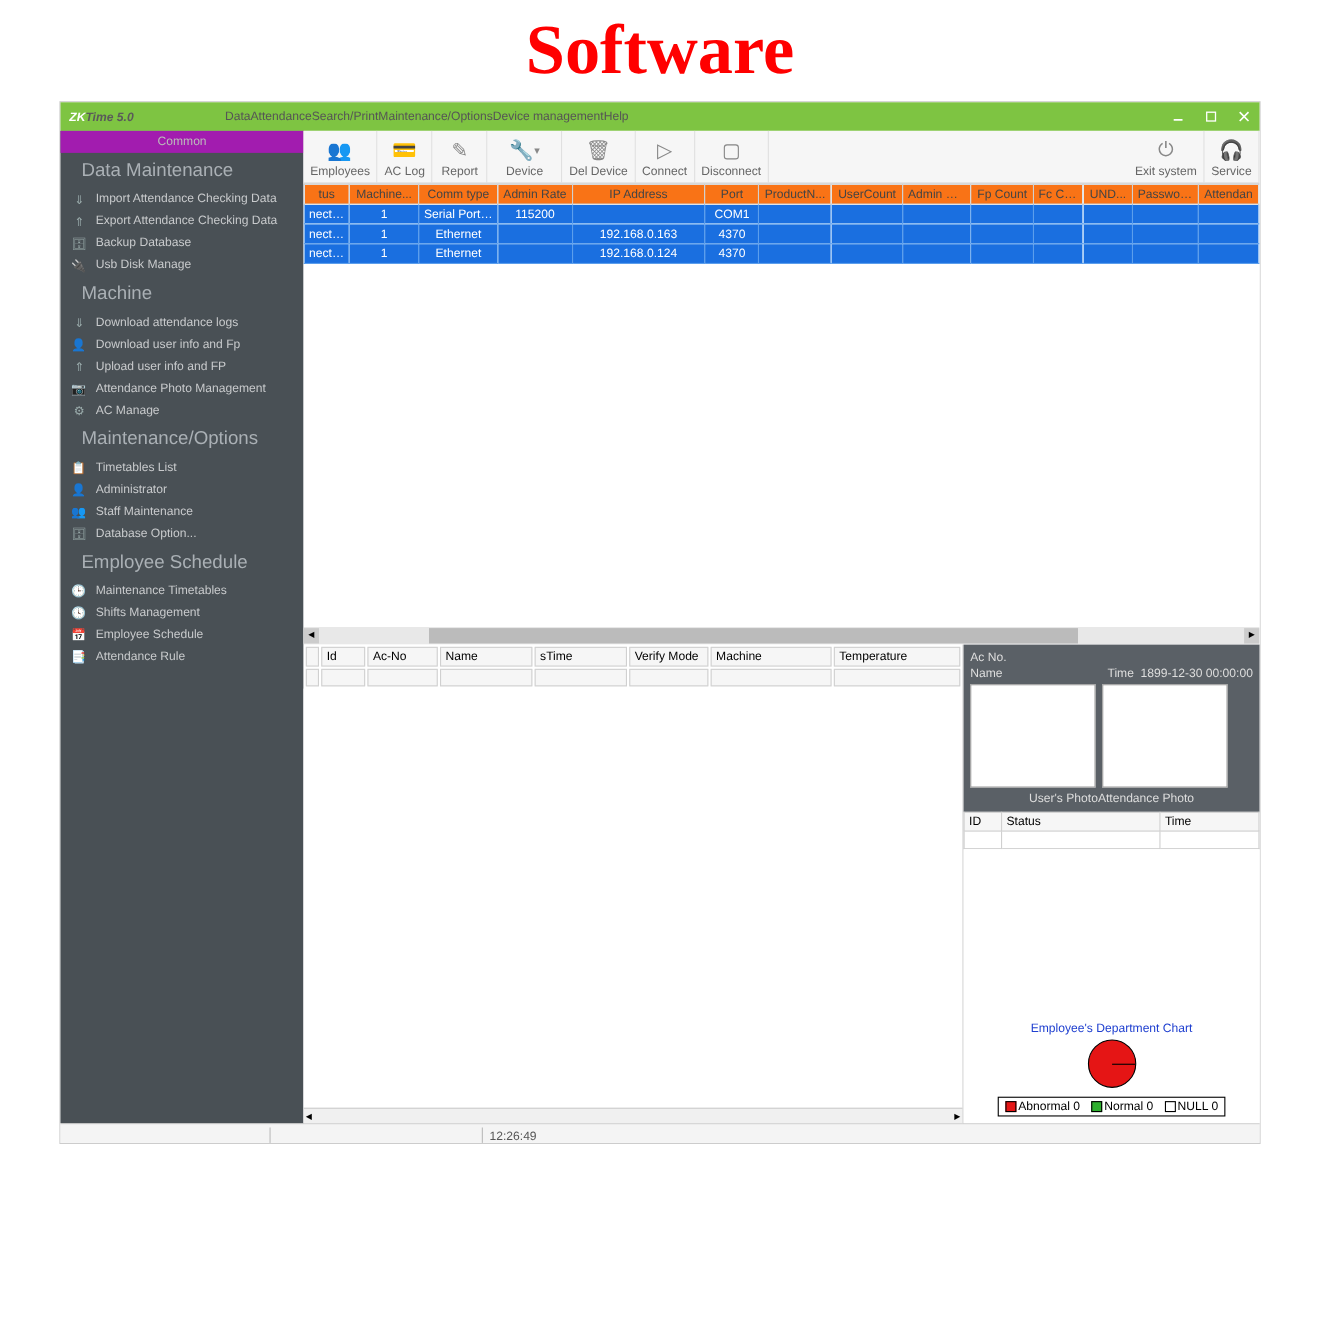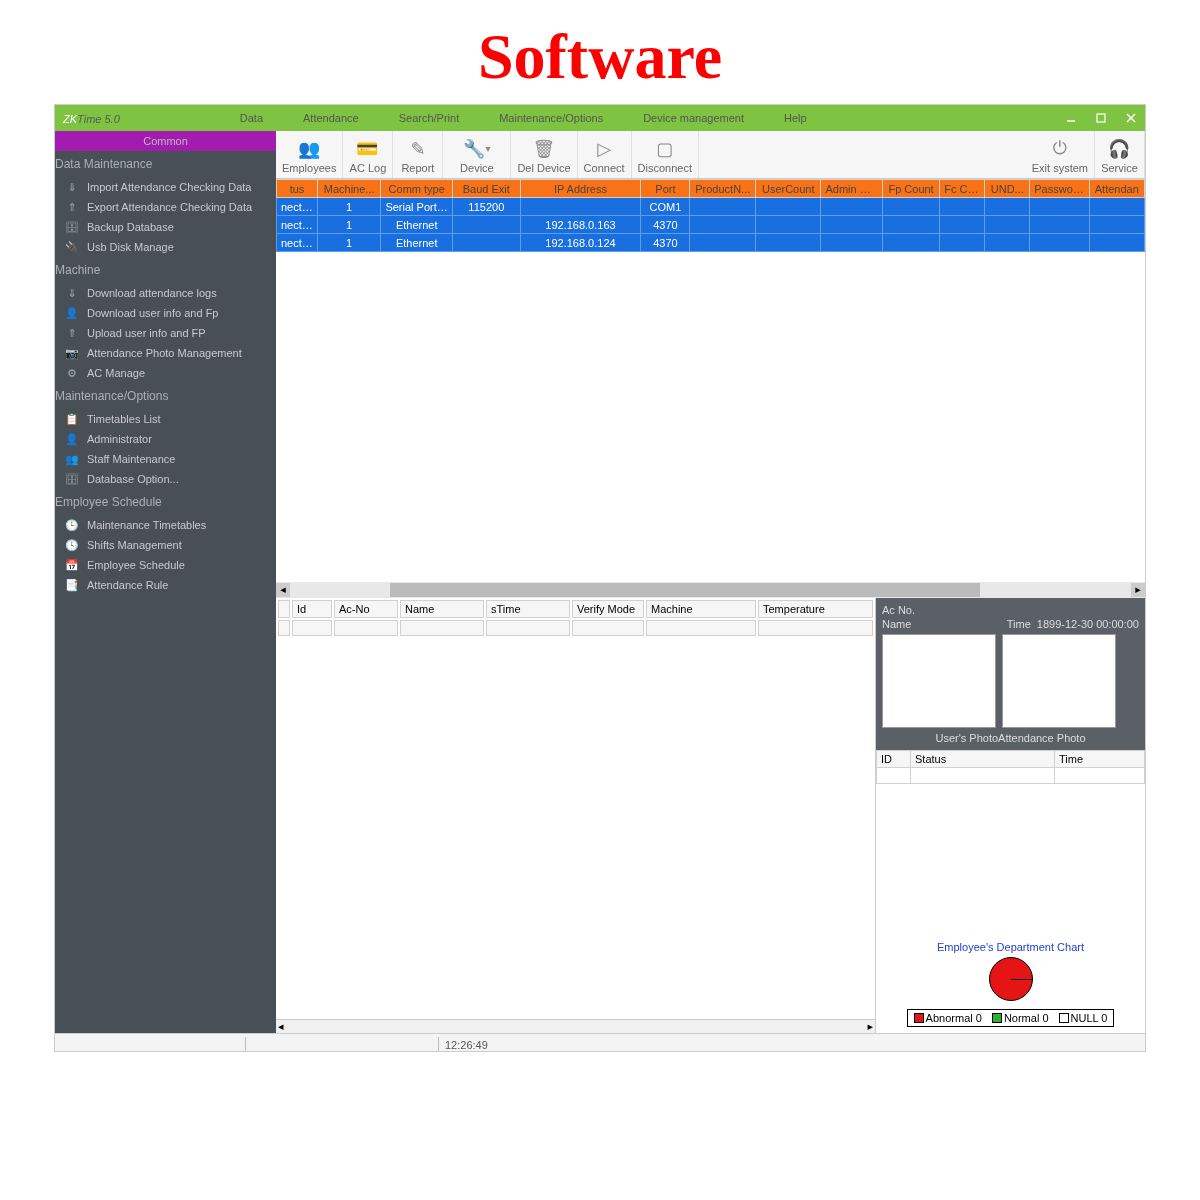--- a/index.html
+++ b/index.html
@@ -1,29 +1,29 @@
 <!DOCTYPE html>
 <html><head>
 <meta charset="utf-8">
 <style>
 *{box-sizing:border-box;margin:0;padding:0;font-family:Tahoma,Arial,sans-serif;font-size:11px}
 body{background:#fff}
-.page-title{text-align:center;font-size:64px;color:#ff0000;font-weight:600;padding:20px 0 10px;font-family:"Times New Roman",serif}
+.page-title{text-align:center;font-size:64px;color:#ff0000;font-weight:600;padding:8px 0 10px;font-family:"Times New Roman",serif}
 .app-window{margin:0 auto;width:1092px;border:1px solid #ccc}
 .titlebar{background:#7ec442;display:flex;align-items:center;height:26px;color:#fff}
-.titlebar .logo{padding:0 8px;font-size:16px;font-style:italic;font-weight:normal}
+.titlebar .logo{padding:0 8px;font-size:16px;font-style:italic;font-weight:bold}
 .titlebar .logo .gray{color:#5a5a5a}
-.menu{display:flex;gap:40px;margin-left:112px}
+.menu{display:flex;margin-left:75px}
 .menu-item{color:#555;cursor:pointer}
 .winbtns{margin-left:auto;display:flex;gap:2px}
 .winbtn{width:28px;height:22px;display:flex;align-items:center;justify-content:center;color:#fff}
 .main{display:flex;height:902px}
 .sidebar{width:221px;background:#495055;color:#c8cacc}
 .sidebar-header{background:#a21caf;text-align:center;padding:4px 0;color:#bbb}
-.side-section-title{padding:6px 0;color:#aab0b5;font-size:12px}
+.side-section-title{padding:6px 19px;color:#aab0b5;font-size:17px}
 .side-item{display:flex;align-items:center;padding:3px 8px;cursor:pointer}
 .side-item .icon{width:18px;height:14px;margin-right:6px;display:inline-flex;align-items:center;justify-content:center;color:#9aa}
 .content{flex:1;display:flex;flex-direction:column;background:#fff}
 .toolbar{display:flex;border-bottom:1px solid #ccc;height:48px;background:#f6f6f6}
 .tool{display:flex;flex-direction:column;align-items:center;justify-content:center;padding:2px 6px;min-width:50px;border-right:1px solid #e0e0e0;cursor:pointer;color:#666}
 .tool .ticon{height:26px;display:flex;align-items:center;justify-content:center;font-size:18px;color:#888}
 .tool-spacer{flex:1}
 .grid{overflow:hidden}
 .grid table{border-collapse:collapse;width:100%;table-layout:fixed}
 .grid th,.grid td{border:1px solid #d0d0d0;padding:2px 4px;height:18px;text-align:center;overflow:hidden;white-space:nowrap;text-overflow:ellipsis}
@@ -227,21 +227,21 @@
               <col style="width:44px">
               <col style="width:44px">
               <col style="width:58px">
               <col style="width:54px">
             </colgroup>
           <thead>
               <tr id="dev-head">
                 <th>tus</th>
                 <th>Machine...</th>
                 <th>Comm type</th>
-                <th>Baud Exit</th>
+                <th>Admin Rate</th>
                 <th>IP Address</th>
                 <th>Port</th>
                 <th>ProductN...</th>
                 <th>UserCount</th>
                 <th>Admin Co...</th>
                 <th>Fp Count</th>
                 <th>Fc Co...</th>
                 <th>UND...</th>
                 <th>Password...</th>
                 <th>Attendan</th>

